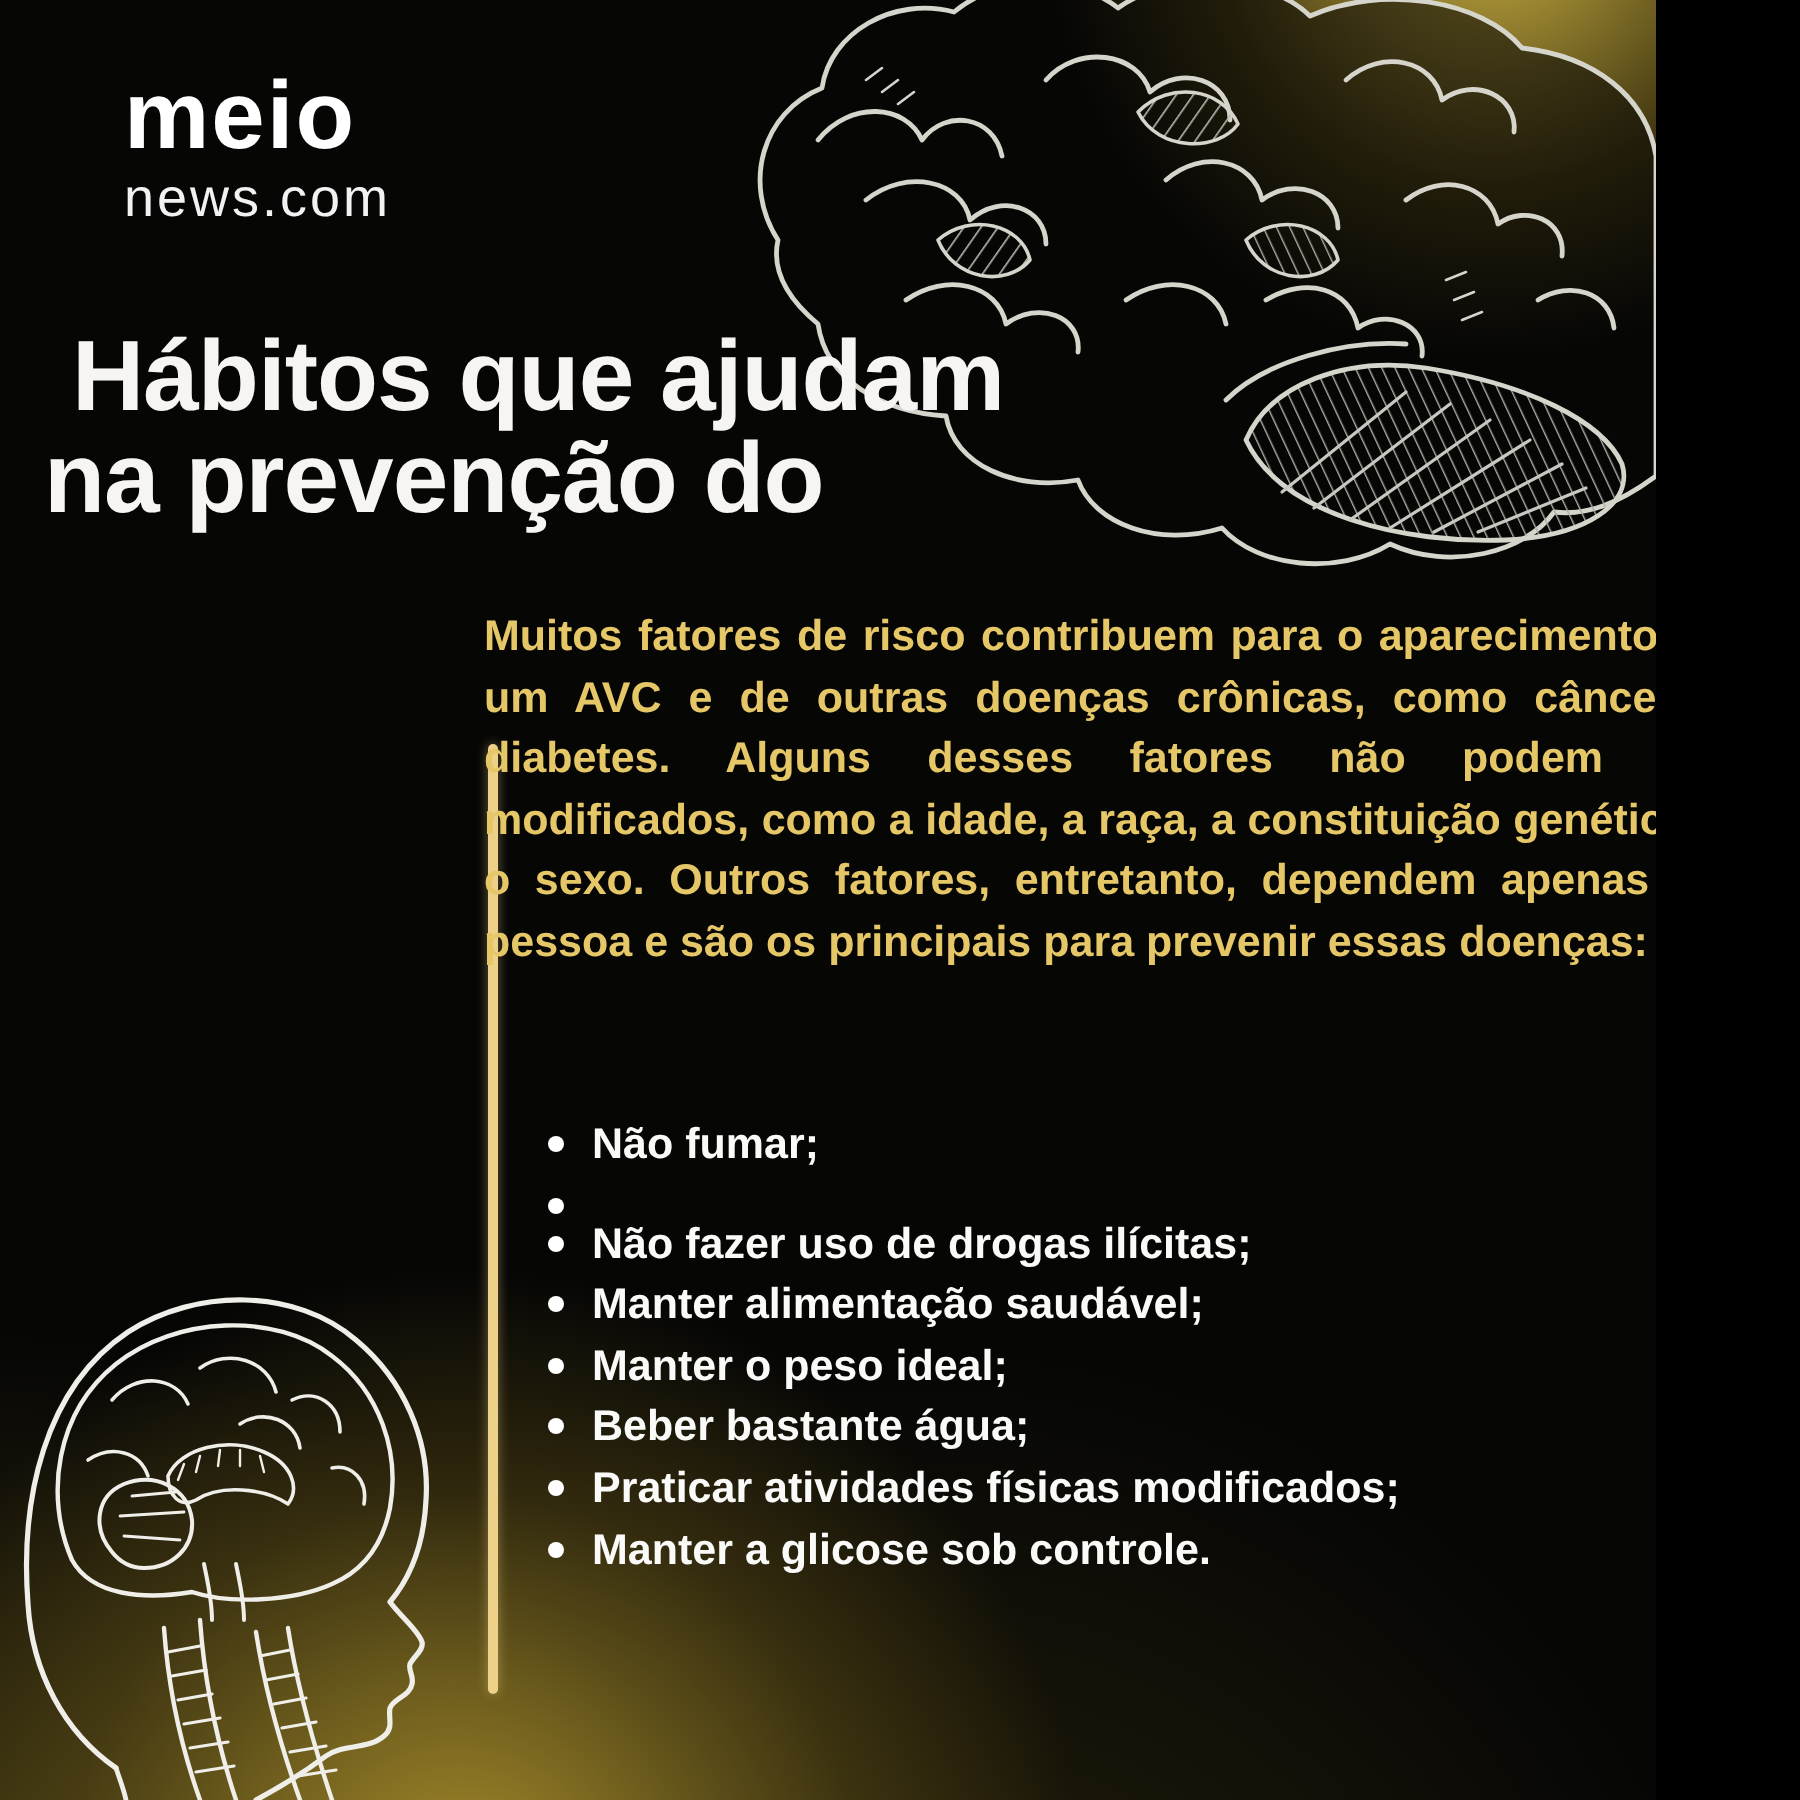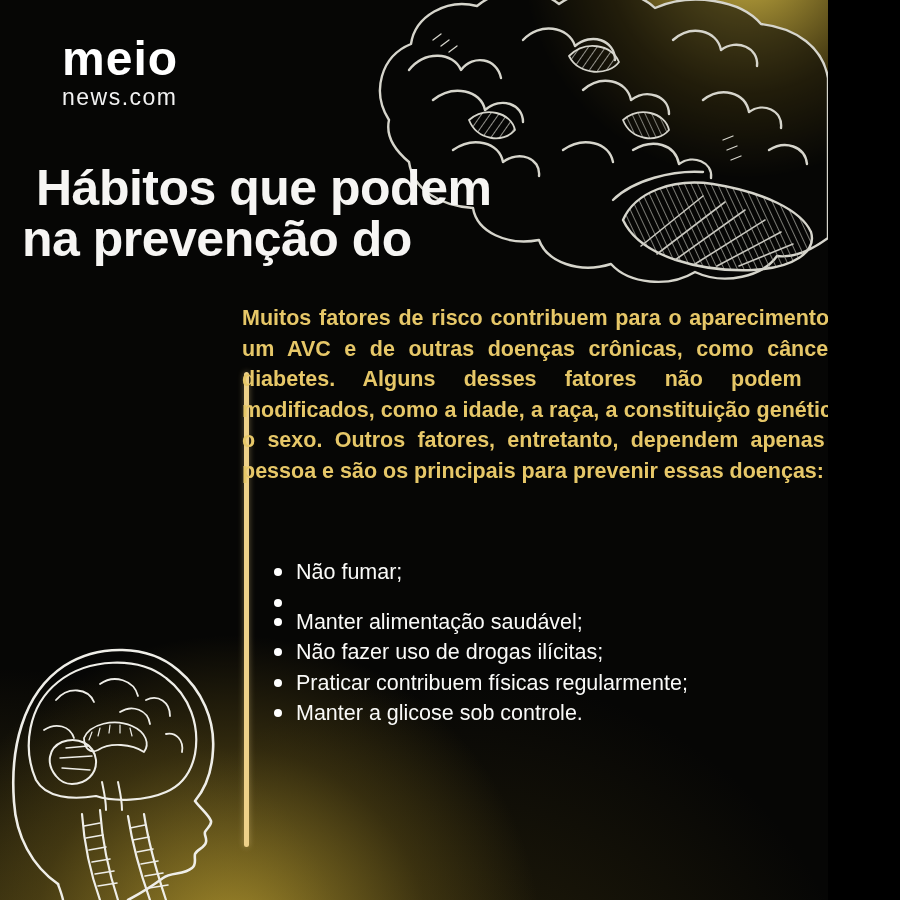--- a/index.html
+++ b/index.html
@@ -8,33 +8,33 @@
     font-family:"Liberation Sans",sans-serif;
     background:
       radial-gradient(circle 300px at 90% -5%, rgba(226,198,74,0.90), rgba(150,124,34,0.42) 46%, rgba(0,0,0,0) 74%),
       radial-gradient(circle 430px at 28% 105%, rgba(198,168,52,0.80), rgba(118,98,28,0.38) 46%, rgba(0,0,0,0) 72%),
       radial-gradient(circle 560px at 0% 114%, rgba(138,116,34,0.45), rgba(0,0,0,0) 64%),
       radial-gradient(circle 700px at 56% 120%, rgba(106,88,24,0.35), rgba(0,0,0,0) 58%),
       #060605;
   }
   .logo{position:absolute;left:62px;top:34px;color:#ffffff;}
   .logo-main{font-size:48px;font-weight:700;letter-spacing:1px;line-height:1.05;}
-  .logo-sub{font-size:23px;font-weight:400;letter-spacing:1.5px;margin-top:0px;color:#f2f2f2;}
+  .logo-sub{font-size:27px;font-weight:400;letter-spacing:1.5px;margin-top:0px;color:#f2f2f2;}
   .title{position:absolute;left:22px;top:163px;margin:0;color:#f6f5f3;
          font-size:50px;line-height:51px;font-weight:700;letter-spacing:-0.5px;}
   .title span{display:block;white-space:nowrap;}
   .t1{padding-left:14px;}
   .t3{color:#e9c96d;}
   .divider{position:absolute;left:244px;top:372px;width:5px;height:475px;
            border-radius:3px;background:#eed189;box-shadow:0 0 6px rgba(238,209,137,0.45);}
   .intro{position:absolute;left:242px;top:303px;width:620px;margin:0;
          color:#e6c768;font-size:21.5px;line-height:30.6px;font-weight:700;
          text-align:justify;}
   .habits{position:absolute;left:272px;top:557px;margin:0;padding:0;list-style:none;
-          color:#fafaf8;font-size:21.5px;line-height:30.6px;font-weight:400;}
+          color:#fafaf8;font-size:21.5px;line-height:30.6px;font-weight:700;}
   .habits li{display:flex;align-items:flex-start;}
   .dot{width:8px;height:8px;border-radius:50%;background:#ffffff;margin:11px 14px 0 2px;flex:none;}
   .brain-art{position:absolute;right:0;top:0;}
   .head-art{position:absolute;left:0;top:632px;}
 </style>
 </head>
 <body>
 
 <div class="poster">
 
@@ -145,47 +145,55 @@
       </g>
     </g>
   </svg>
 
   <div class="logo">
     <div class="logo-main">meio</div>
     <div class="logo-sub">news.com</div>
   </div>
 
   <h1 class="title">
-    <span class="t1">Hábitos que podem</span>
+    <span class="t1">Hábitos que ajudam</span>
     <span class="t2">na prevenção do</span>
   </h1>
 
   <div class="divider"></div>
 
   <p class="intro">Muitos fatores de risco contribuem para o aparecimento de um AVC e de outras doenças crônicas, como câncer e diabetes. Alguns desses fatores não podem ser modificados, como a idade, a raça, a constituição genética e o sexo. Outros fatores, entretanto, dependem apenas da pessoa e são os principais para prevenir essas doenças:</p>
 
   <ul class="habits">
     <li>
         <span class="dot"></span>
         <span>Não fumar;</span>
       </li>
     <li>
         <span class="dot"></span>
       </li>
     <li>
         <span class="dot"></span>
+        <span>Não fazer uso de drogas ilícitas;</span>
+      </li>
+    <li>
+        <span class="dot"></span>
         <span>Manter alimentação saudável;</span>
       </li>
     <li>
         <span class="dot"></span>
-        <span>Não fazer uso de drogas ilícitas;</span>
+        <span>Manter o peso ideal;</span>
       </li>
     <li>
         <span class="dot"></span>
-        <span>Praticar contribuem físicas regularmente;</span>
+        <span>Beber bastante água;</span>
+      </li>
+    <li>
+        <span class="dot"></span>
+        <span>Praticar atividades físicas modificados;</span>
       </li>
     <li>
         <span class="dot"></span>
         <span>Manter a glicose sob controle.</span>
       </li>
   </ul>
 
 </div>
 
 </body></html>

